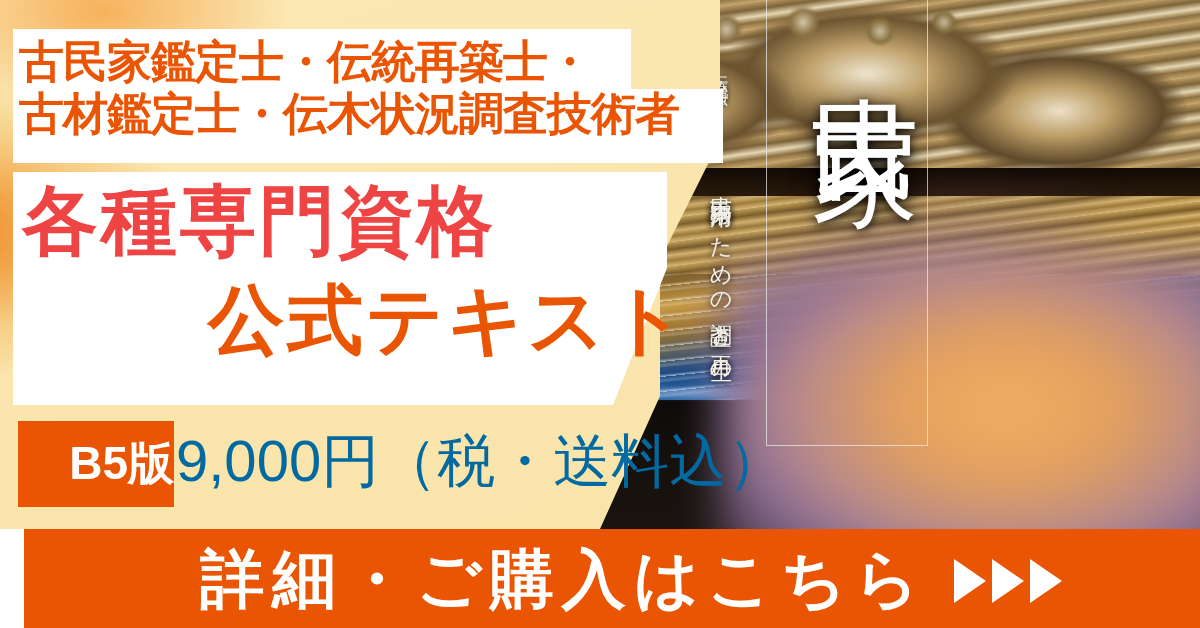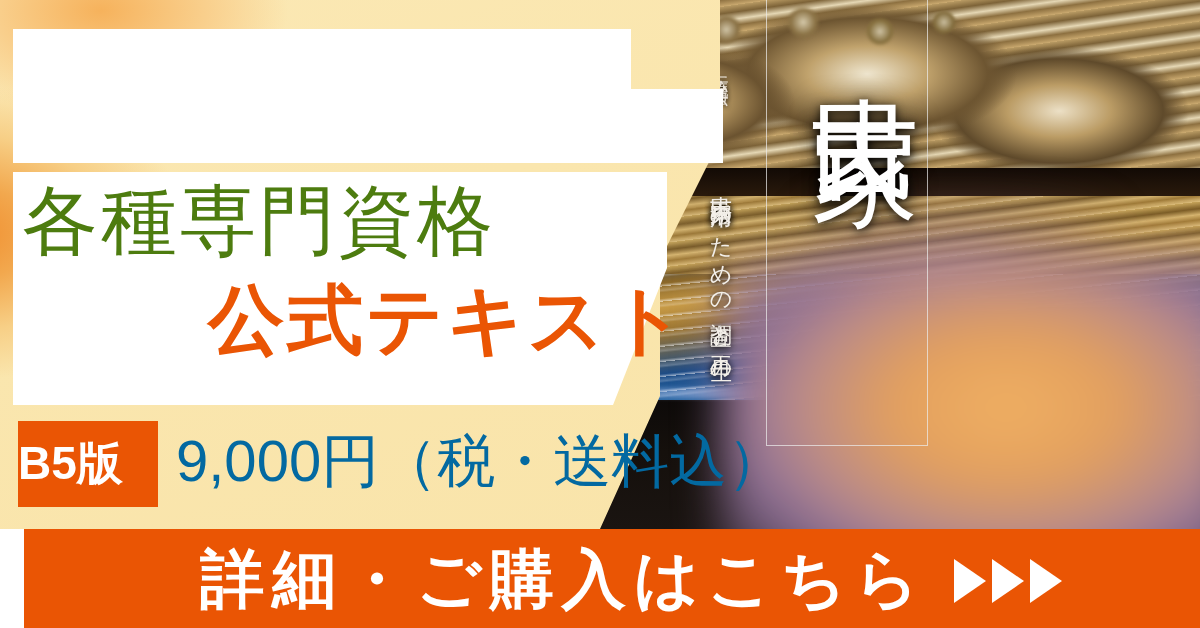--- a/index.html
+++ b/index.html
@@ -167,35 +167,35 @@
   .headline {
     position:absolute; left:19px; top:36px;
     width:700px;
     font-size:45px; line-height:1.16; font-weight:700;
     color:#ea5504; letter-spacing:-1px;
     white-space:pre-line;
   }
 
   .main-l1 {
     position:absolute; left:22px; top:183px;
-    font-size:76px; font-weight:400; line-height:1;
-    color:#4d7c0f; letter-spacing:3px;
+    font-size:76px; font-weight:700; line-height:1;
+    color:#ef4444; letter-spacing:3px;
   }
   .main-l2 {
     position:absolute; left:168px; top:282px;
     font-size:76px; font-weight:700; line-height:1;
     color:#ea5504; letter-spacing:3px;margin-left:40px;
   }
 
   
   .badge {
     position:absolute; left:18px; top:421px;
-    width:140px; height:86px;
+    width:156px; height:86px;
     background:#ea5504;
-    display:flex; align-items:center; justify-content:flex-start;
+    display:flex; align-items:center; justify-content:flex-end;
   }
   .badge span {
     color:#ffffff; font-size:46px; font-weight:700; letter-spacing:0px;
   }
   .price {
     position:absolute; left:176px; top:432px;
     font-size:58px; font-weight:400; line-height:1;
     color:#0369a1; letter-spacing:0px;
   }
 
@@ -242,20 +242,22 @@
     <div class="cover-title">古民家</div>
     <div class="cover-band-top">伝統構法</div>
     <div class="cover-sub">古民家活用のための調査と再生の</div>
   </div>
 
   <div class="cream-bg"></div>
 
   <div class="panel-top"></div>
   <div class="panel-main"></div>
 
+  <div class="headline">古民家鑑定士・伝統再築士・
+古材鑑定士・伝木状況調査技術者</div>
 
   <div class="main-l1">各種専門資格</div>
   <div class="main-l2">公式テキスト</div>
 
   <div class="badge">
     <span>B5版</span>
   </div>
   <div class="price">9,000円（税・送料込）</div>
 
   <div class="cta">

